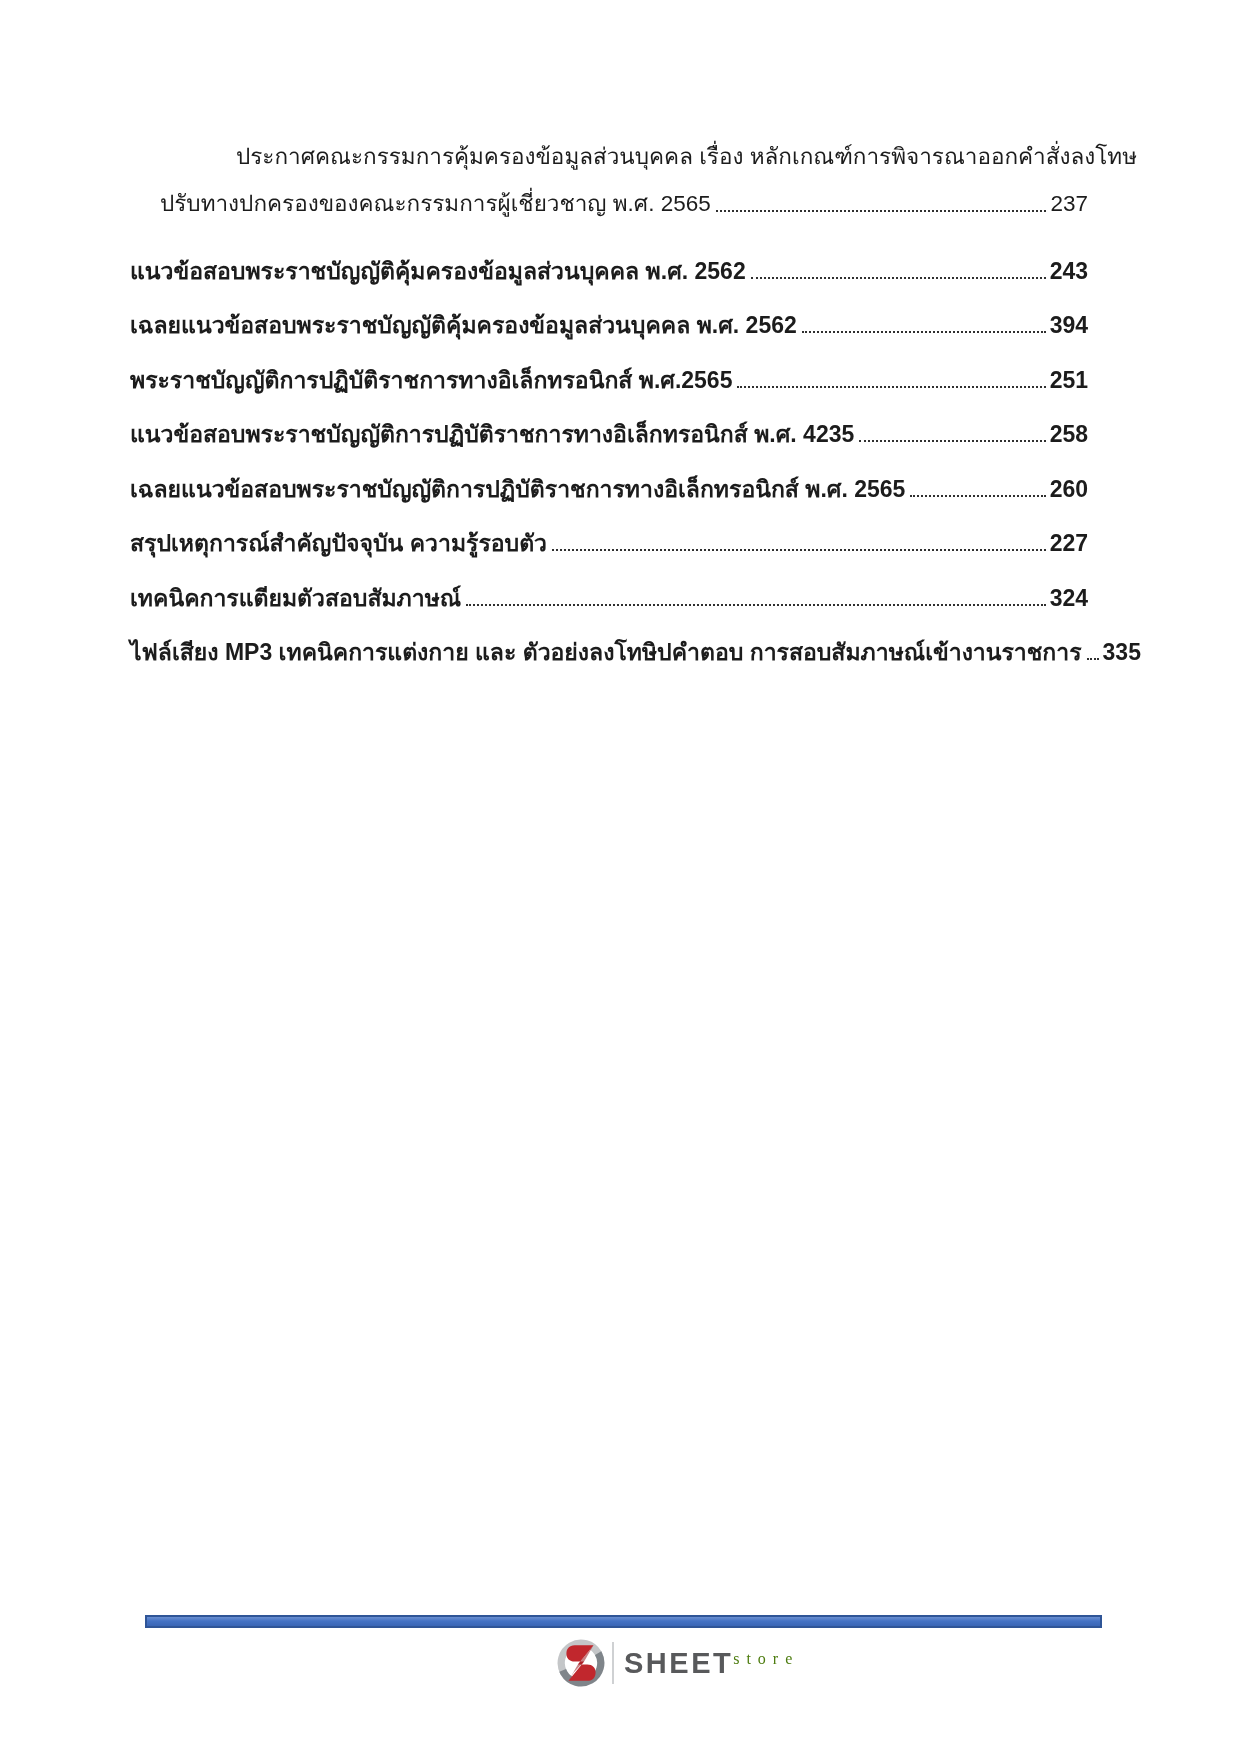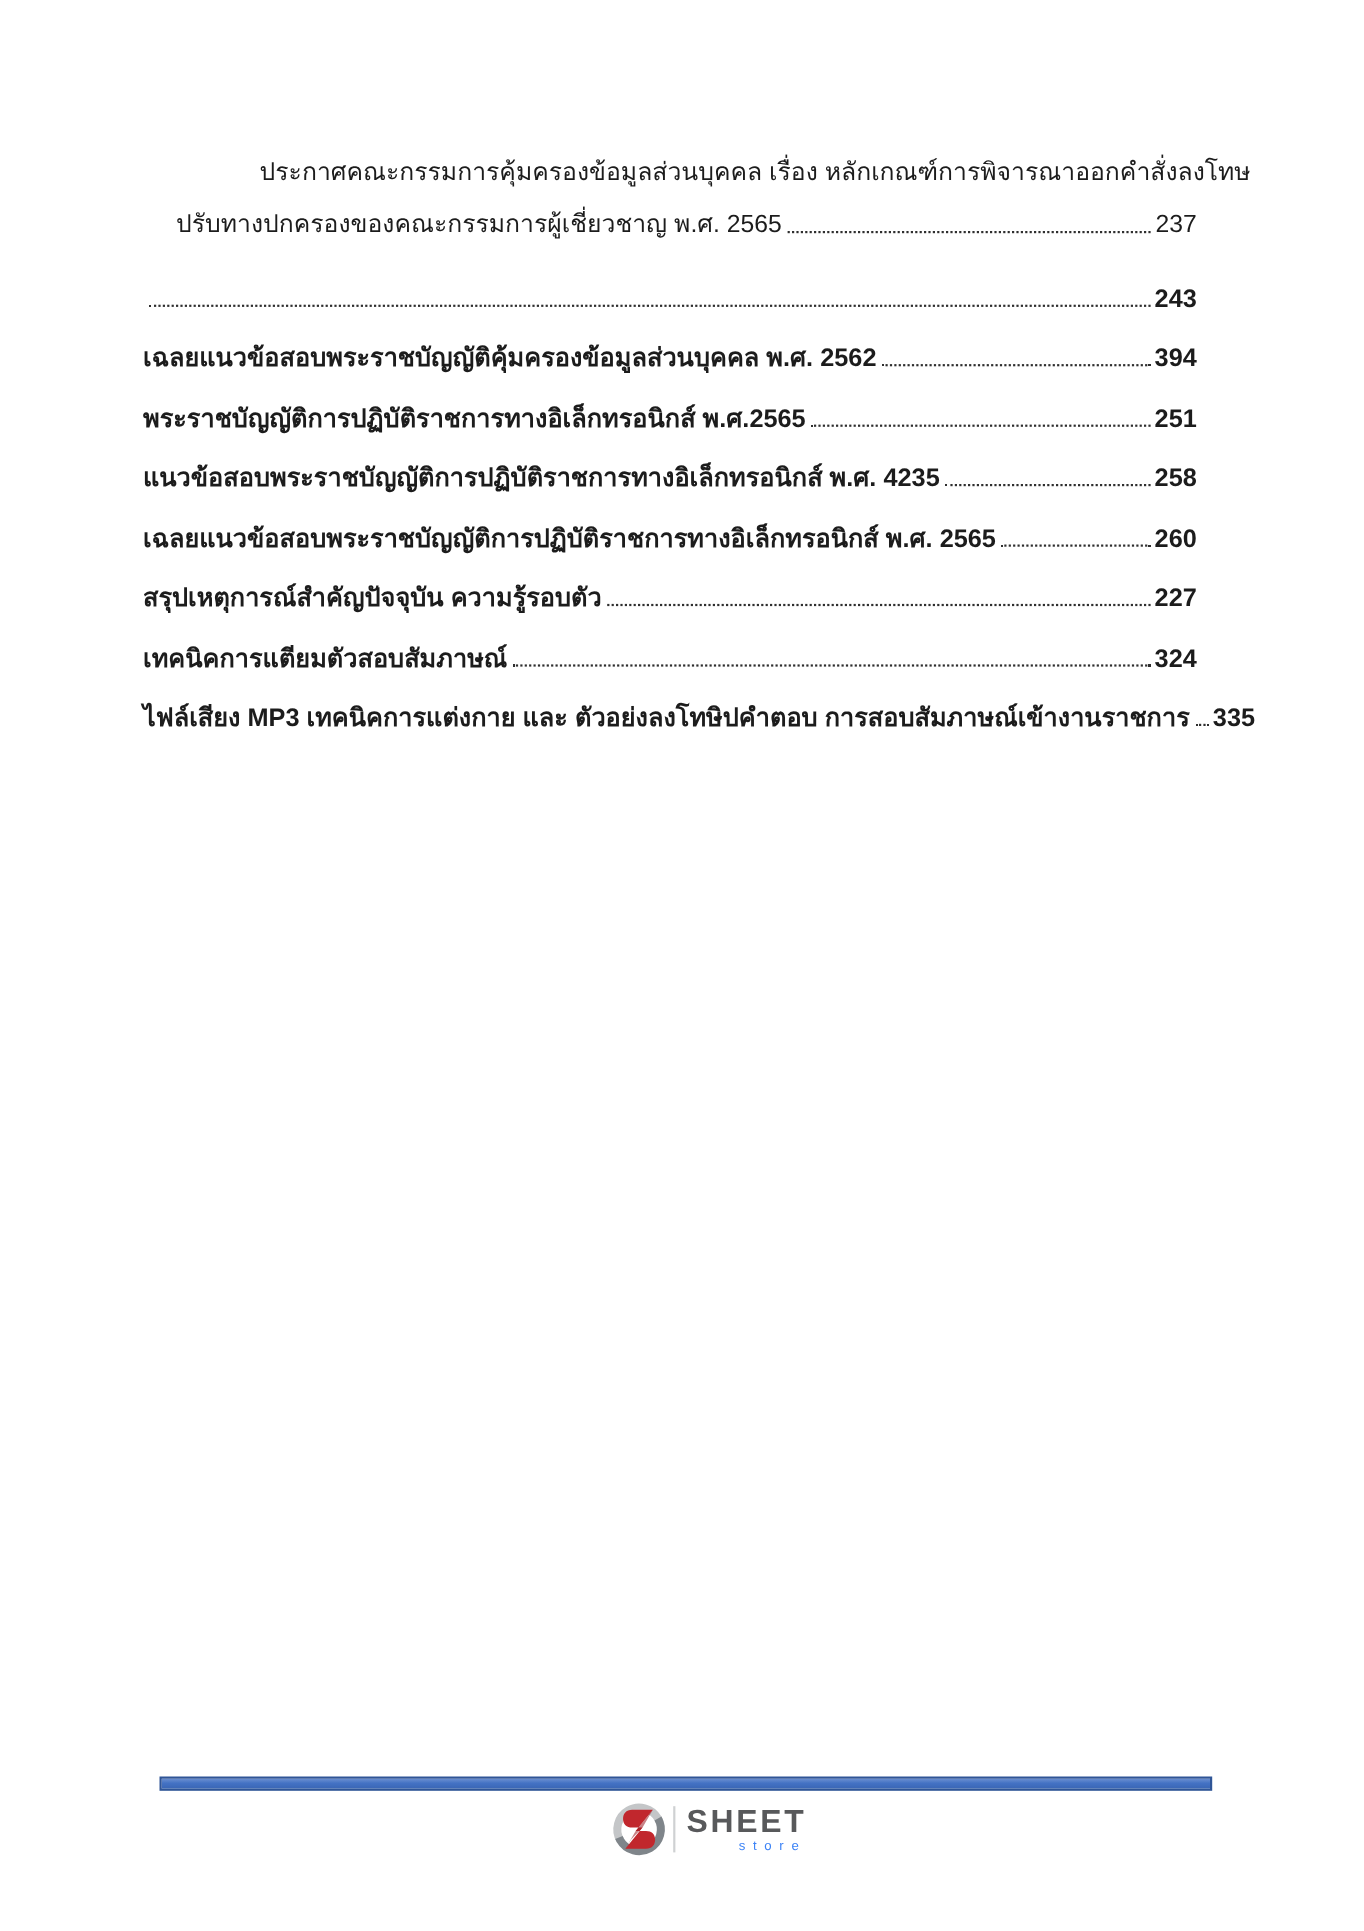--- a/index.html
+++ b/index.html
@@ -79,33 +79,34 @@
     display: flex;
     align-items: center;
   }
   .logo-mark { width: 50px; height: 50px; }
   .logo-sep {
     width: 2px;
     height: 42px;
     background: #cfd1d3;
     margin: 0 10px 0 6px;
   }
-  .logo-text { display: flex; flex-direction: column; align-items: flex-end; }
+  .logo-text { display: flex; flex-direction: row; }
   .logo-name {
     font-size: 29px;
     font-weight: 700;
     letter-spacing: 2.5px;
     color: #58595b;
     line-height: 28px;
   }
   .logo-sub {
-    font-size: 12px;
+    font-size: 16px;
     letter-spacing: 7px;
-    color: #3b82f6;
+    color: #4d7c0f;
     margin-top: 1px;
+    font-family: Liberation Serif, serif;
   }
 </style>
 </head>
 <body>
 
 <div class="page">
 
   <div class="toc">
 
     <div class="toc-first-line1">ประกาศคณะกรรมการคุ้มครองข้อมูลส่วนบุคคล เรื่อง หลักเกณฑ์การพิจารณาออกคำสั่งลงโทษ</div>
@@ -113,20 +114,21 @@
     <div class="toc-row first-continuation">
       <span class="toc-label">ปรับทางปกครองของคณะกรรมการผู้เชี่ยวชาญ พ.ศ. 2565</span>
       <span class="toc-leader"></span>
       <span class="toc-page">237</span>
     </div>
 
     <div style="height:12px"></div>
 
     <div class="toc-entries">
     <div class="toc-row">
+      <span class="toc-label">แนวข้อสอบพระราชบัญญัติคุ้มครองข้อมูลส่วนบุคคล พ.ศ. 2562</span>
       <span class="toc-leader"></span>
       <span class="toc-page">243</span>
     </div>
 
     <div class="toc-row">
       <span class="toc-label">เฉลยแนวข้อสอบพระราชบัญญัติคุ้มครองข้อมูลส่วนบุคคล พ.ศ. 2562</span>
       <span class="toc-leader"></span>
       <span class="toc-page">394</span>
     </div>
 

